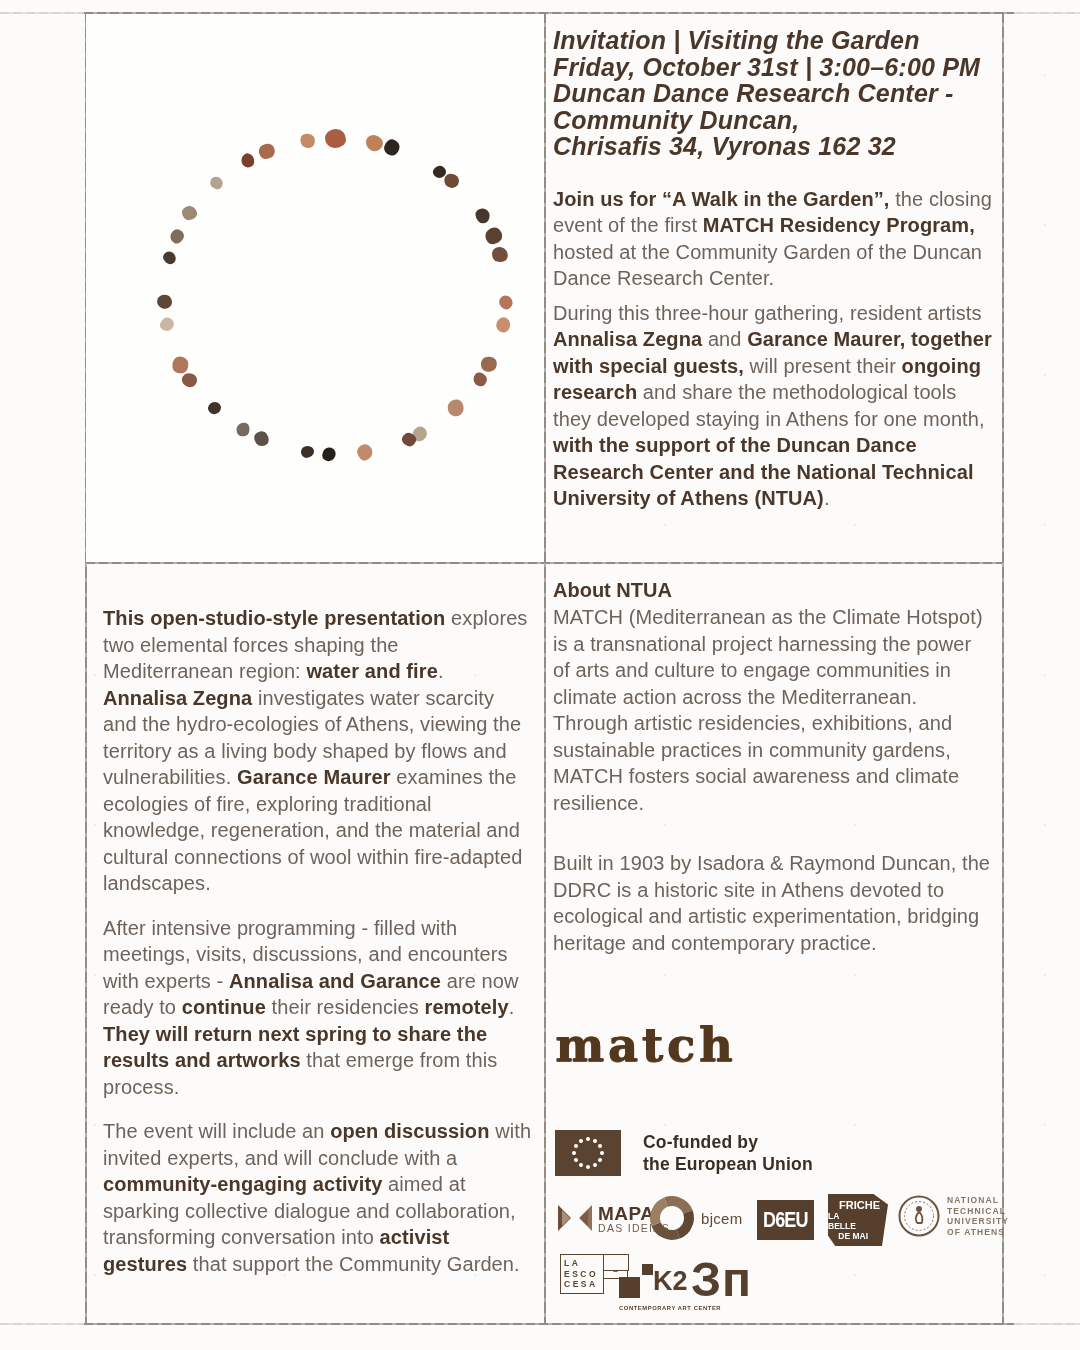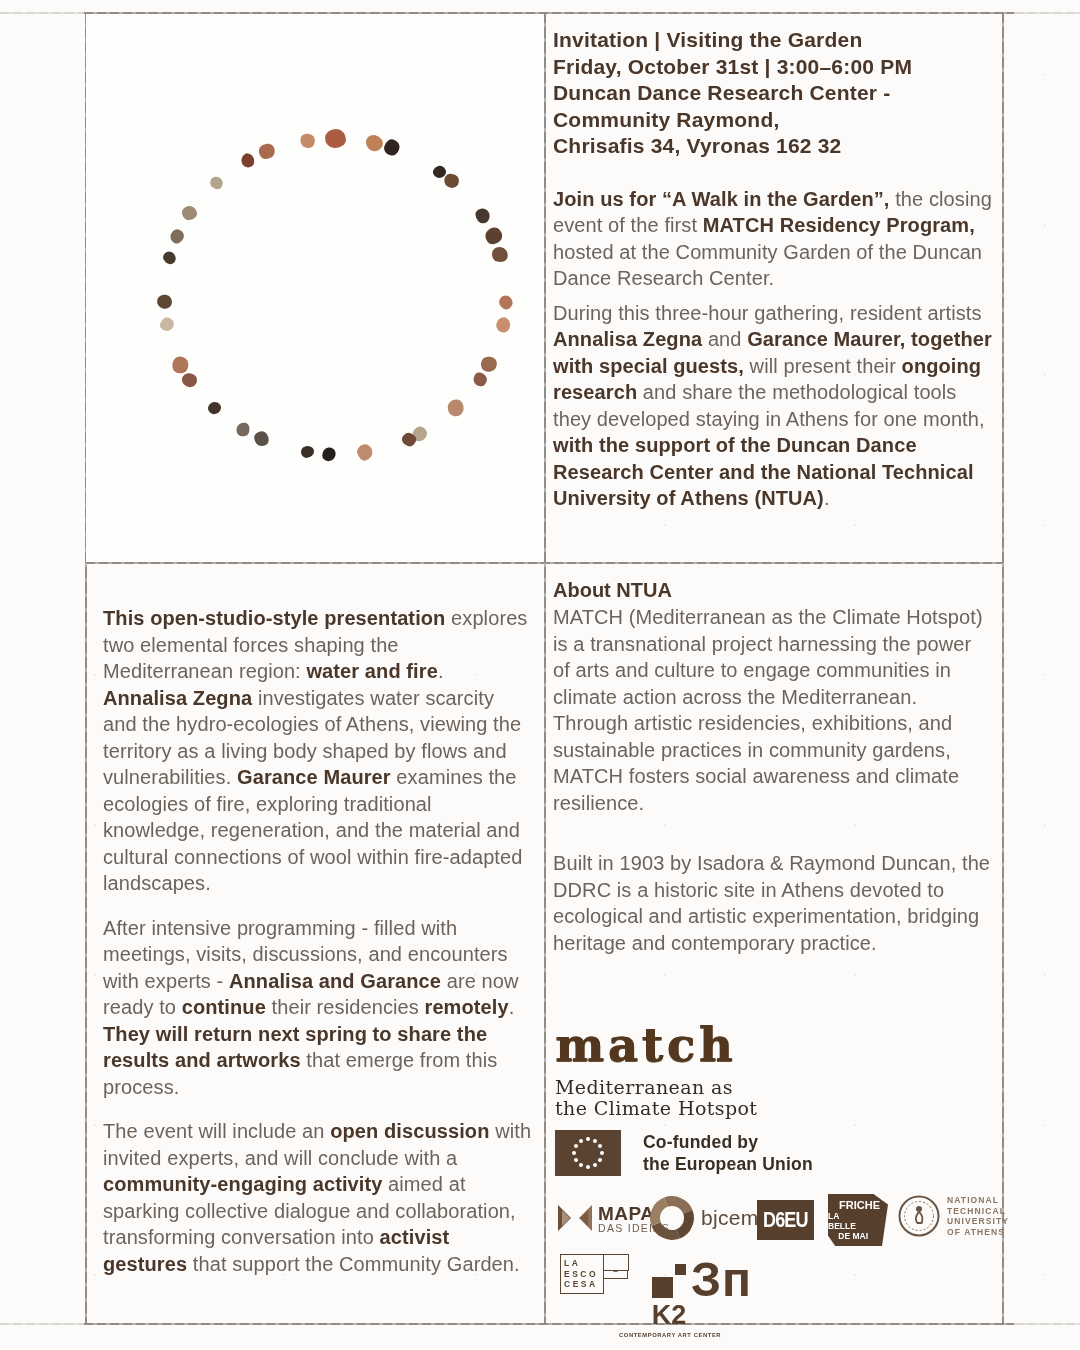--- a/index.html
+++ b/index.html
@@ -5,21 +5,21 @@
   html,body{margin:0;padding:0;background:#fcfbf9;}
   .page{position:relative;width:1080px;height:1350px;background:#fcfbf9;overflow:hidden;
         font-family:"Liberation Sans","DejaVu Sans",sans-serif;
         background-image:radial-gradient(#efede9 1px, transparent 1px);background-size:190px 150px;}
   
   .hline{position:absolute;height:2px;background:repeating-linear-gradient(90deg,#8f8b85 0 9px,#b3afa8 9px 13px);}
   .vline{position:absolute;width:2px;background:repeating-linear-gradient(180deg,#908c86 0 11px,#b3afa8 11px 15px);}
   .faint{opacity:.33;}
   
   .q-tr{position:absolute;left:553px;top:27px;width:440px;}
-  .head{font-size:21px;line-height:26.6px;font-weight:700;color:#4a372a;letter-spacing:.2px;}
+  .head{font-size:25px;line-height:26.6px;font-weight:700;color:#4a372a;letter-spacing:.2px;font-style:italic;}
   .spacer26{height:26px;}
   p.body{margin:0 0 8px 0;font-size:20px;line-height:26.5px;color:#6e635b;letter-spacing:.1px;}
   .b{font-weight:700;color:#4a372a;}
   .q-bl{position:absolute;left:103px;top:577px;width:430px;margin-top:28px;}
   .q-bl p.body{margin-bottom:18px;}
   .q-br{position:absolute;left:553px;top:577px;width:440px;}
   .h3{font-size:20px;font-weight:700;color:#4a372a;line-height:27px;margin:0;}
   .gap26{height:26px;}
   
   .match-block{position:absolute;left:555px;top:1022px;}
@@ -36,38 +36,38 @@
   
   .partners{position:absolute;left:553px;top:1194px;width:460px;height:130px;}
   .plogo{position:absolute;color:#573f2d;}
   .mapa{left:5px;top:8px;display:flex;align-items:flex-end;}
   .mapa-text{margin-left:6px;}
   .mapa-name{font-weight:800;font-size:19px;line-height:17px;color:#4f392a;letter-spacing:.5px;}
   .mapa-sub{font-size:10.5px;color:#6d5c4c;letter-spacing:1.3px;}
   .bjcem{left:97px;top:2px;display:flex;align-items:center;}
   .bjcem-ring{width:24px;height:24px;border-radius:50%;border:10px solid #7a5f49;
       border-color:#8a6e55 #5f4733 #6b523c #9a7f63;transform:rotate(24deg);}
-  .bjcem-name{margin-left:7px;font-size:21px;color:#5d4a39;letter-spacing:.3px;}
+  .bjcem-name{margin-left:7px;font-size:15px;color:#5d4a39;letter-spacing:.3px;}
   .d6eu{left:204px;top:6px;width:57px;height:40px;background:#573f2d;display:flex;align-items:center;justify-content:center;}
   .d6eu span{color:#fff;font-weight:800;font-size:22px;letter-spacing:-1px;transform:scaleX(.82);}
   .friche{left:275px;top:0;width:60px;height:52px;background:#573f2d;
       clip-path:polygon(0 0,76% 0,100% 20%,90% 100%,12% 100%,0 80%);
       display:flex;flex-direction:column;justify-content:center;align-items:flex-end;padding-right:0;box-sizing:border-box;}
   .friche .f1{color:#fff;font-weight:800;font-size:11px;line-height:12px;margin-right:8px;}
   .friche .f2{color:#fff;font-weight:700;font-size:8.5px;line-height:10px;margin-right:20px;}
   .ntua{left:345px;top:1px;display:flex;align-items:center;}
   .ntua-text{margin-left:7px;font-size:8.5px;line-height:10.5px;color:#8a7663;letter-spacing:1.1px;font-weight:700;}
   .lesc{left:7px;top:60px;position:absolute;color:#5a452f;}
   .lesc-top{position:absolute;left:11px;top:0;width:56px;height:15px;border:1.5px solid #5a452f;background:#fcfbf9;}
   .lesc-row{display:flex;align-items:flex-start;}
   .lesc-main{width:36px;border:1.5px solid #5a452f;padding:3px 3px;font-size:8.5px;font-weight:800;line-height:10.5px;letter-spacing:2.5px;background:#fcfbf9;position:relative;}
   .lesc-side{width:23px;height:23px;border:1.5px solid #5a452f;margin-left:-1.5px;display:flex;align-items:center;justify-content:center;}
   .lesc-circle{width:9px;height:9px;border:1.5px solid #5a452f;border-radius:50%;}
   .k2{left:66px;top:74px;position:absolute;}
-  .k2-row{display:flex;align-items:center;flex-direction:column;}
+  .k2-row{display:flex;align-items:flex-start;}
   .k2-squares{position:relative;width:36px;height:34px;}
   .k2-big{position:absolute;left:0;bottom:4px;width:21px;height:21px;background:#573f2d;}
   .k2-small{position:absolute;left:23px;bottom:27px;width:11px;height:11px;background:#573f2d;}
   .k2-name{font-weight:800;font-size:27px;line-height:27px;color:#573f2d;margin-left:-2px;}
   .k2-sub{font-size:5.8px;letter-spacing:.6px;color:#573f2d;font-weight:700;margin-top:3px;}
   .p3n{left:138px;top:66px;font-weight:800;font-size:48px;line-height:40px;color:#573f2d;letter-spacing:1px;}
   
   .pebbles{position:absolute;left:86px;top:14px;width:458px;height:548px;background:#fefefd;}
   .pebble{position:absolute;}
 </style>
@@ -117,21 +117,21 @@
       <div class="pebble" style="left: 123.7px; top: 162.8px; width: 13px; height: 11.96px; background: rgb(178, 164, 142); border-radius: 52% 48% 55% 45% / 48% 55% 45% 52%; transform: rotate(44deg);"></div>
       <div class="pebble" style="left: 154.6px; top: 140.2px; width: 14px; height: 12.88px; background: rgb(124, 63, 46); border-radius: 60% 40% 50% 50% / 55% 50% 50% 45%; transform: rotate(97deg);"></div>
       <div class="pebble" style="left: 172.8px; top: 130.1px; width: 16px; height: 14.72px; background: rgb(169, 106, 78); border-radius: 47% 53% 42% 58% / 58% 42% 53% 47%; transform: rotate(150deg);"></div>
       <div class="pebble" style="left: 214px; top: 119.6px; width: 15px; height: 13.8px; background: rgb(197, 138, 102); border-radius: 50% 50% 58% 42% / 45% 60% 40% 55%; transform: rotate(203deg);"></div>
     </div>
 
   <div class="q-tr">
     <div class="head">Invitation | Visiting the Garden</div>
     <div class="head">Friday, October 31st | 3:00–6:00 PM</div>
     <div class="head">Duncan Dance Research Center -</div>
-    <div class="head">Community Raymond,</div>
+    <div class="head">Community Duncan,</div>
     <div class="head">Chrisafis 34, Vyronas 162 32</div>
     <div class="spacer26"></div>
     <p class="body"><span class="b">Join us for “A Walk in the Garden”,</span><span> the closing event of the first </span><span class="b">MATCH Residency Program,</span><span> hosted at the Community Garden of the Duncan Dance Research Center.</span></p>
     <p class="body"><span>During this three-hour gathering, resident artists </span><span class="b">Annalisa Zegna</span><span> and </span><span class="b">Garance Maurer, together with special guests,</span><span> will present their </span><span class="b">ongoing research</span><span> and share the methodological tools they developed staying in Athens for one month, </span><span class="b">with the support of the Duncan Dance Research Center and the National Technical University of Athens (NTUA)</span><span>.</span></p>
   </div>
 
   <div class="q-bl">
     <p class="body"><span class="b">This open-studio-style presentation</span><span> explores two elemental forces shaping the Mediterranean region: </span><span class="b">water and fire</span><span>. </span><span class="b">Annalisa Zegna</span><span> investigates water scarcity and the hydro-ecologies of Athens, viewing the territory as a living body shaped by flows and vulnerabilities. </span><span class="b">Garance Maurer</span><span> examines the ecologies of fire, exploring traditional knowledge, regeneration, and the material and cultural connections of wool within fire-adapted landscapes.</span></p>
     <p class="body"><span>After intensive programming - filled with meetings, visits, discussions, and encounters with experts - </span><span class="b">Annalisa and Garance</span><span> are now ready to </span><span class="b">continue</span><span> their residencies </span><span class="b">remotely</span><span>. </span><span class="b">They will return next spring to share the results and artworks</span><span> that emerge from this process.</span></p>
     <p class="body"><span>The event will include an </span><span class="b">open discussion</span><span> with invited experts, and will conclude with a </span><span class="b">community-engaging activity</span><span> aimed at sparking collective dialogue and collaboration, transforming conversation into </span><span class="b">activist gestures</span><span> that support the Community Garden.</span></p>
@@ -139,24 +139,20 @@
 
   <div class="q-br">
     <div class="h3">About NTUA</div>
     <p class="body">MATCH (Mediterranean as the Climate Hotspot) is a transnational project harnessing the power of arts and culture to engage communities in climate action across the Mediterranean. Through artistic residencies, exhibitions, and sustainable practices in community gardens, MATCH fosters social awareness and climate resilience.</p>
     <div class="gap26"></div>
     <p class="body">Built in 1903 by Isadora &amp; Raymond Duncan, the DDRC is a historic site in Athens devoted to ecological and artistic experimentation, bridging heritage and contemporary practice.</p>
   </div>
 
   <div class="match-block">
     <div class="match-wordmark">match</div>
-    <div class="match-tagline">
-      <div>Mediterranean as</div>
-      <div>the Climate Hotspot</div>
-    </div>
   </div>
 
   <div class="eu-block">
     <div class="eu-flag" id="eu-flag">
         <div class="eu-star" style="left: 31px; top: 7px;"></div>
         <div class="eu-star" style="left: 38px; top: 8.9px;"></div>
         <div class="eu-star" style="left: 43.1px; top: 14px;"></div>
         <div class="eu-star" style="left: 45px; top: 21px;"></div>
         <div class="eu-star" style="left: 43.1px; top: 28px;"></div>
         <div class="eu-star" style="left: 38px; top: 33.1px;"></div>

